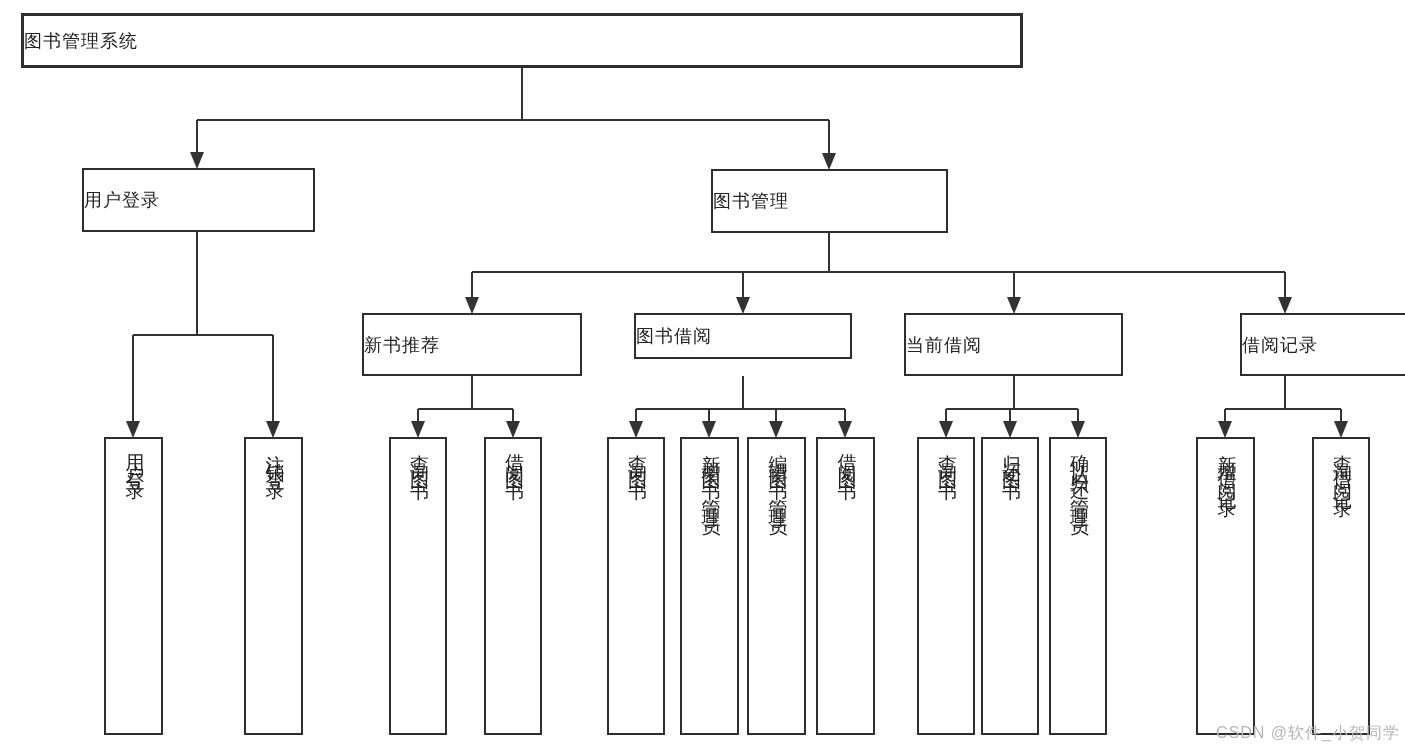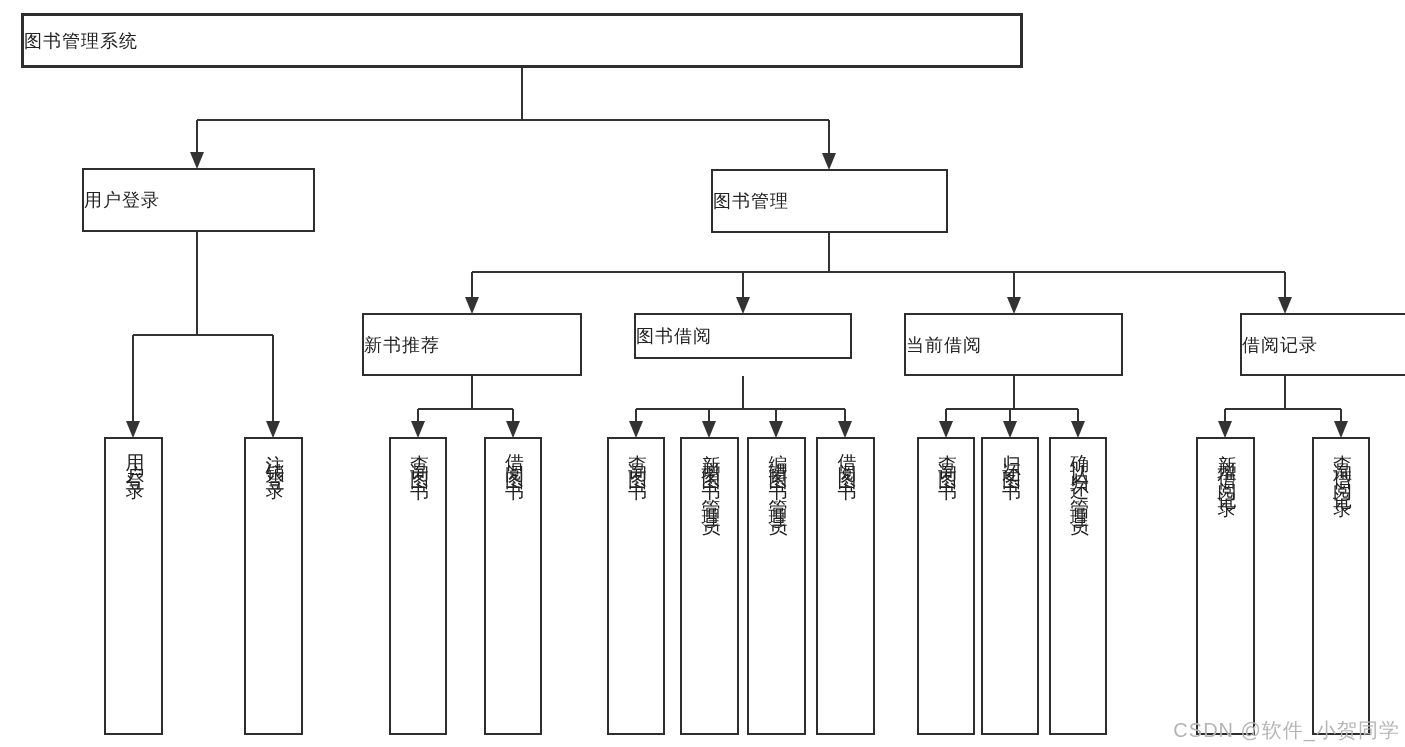--- a/index.html
+++ b/index.html
@@ -38,21 +38,21 @@
     writing-mode:vertical-rl;
     text-orientation:mixed;
     letter-spacing:9px;
     font-size:19px;
     line-height:1;
     text-align:center;
   }
   .watermark{
     position:absolute;
     right:5px;bottom:3px;
-    font-size:20px;
+    font-size:16px;
     color:var(--watermark);
     z-index:3;
     letter-spacing:1px;
     white-space:nowrap;
   }
 </style>
 </head>
 <body>
 
 <div class="canvas">

